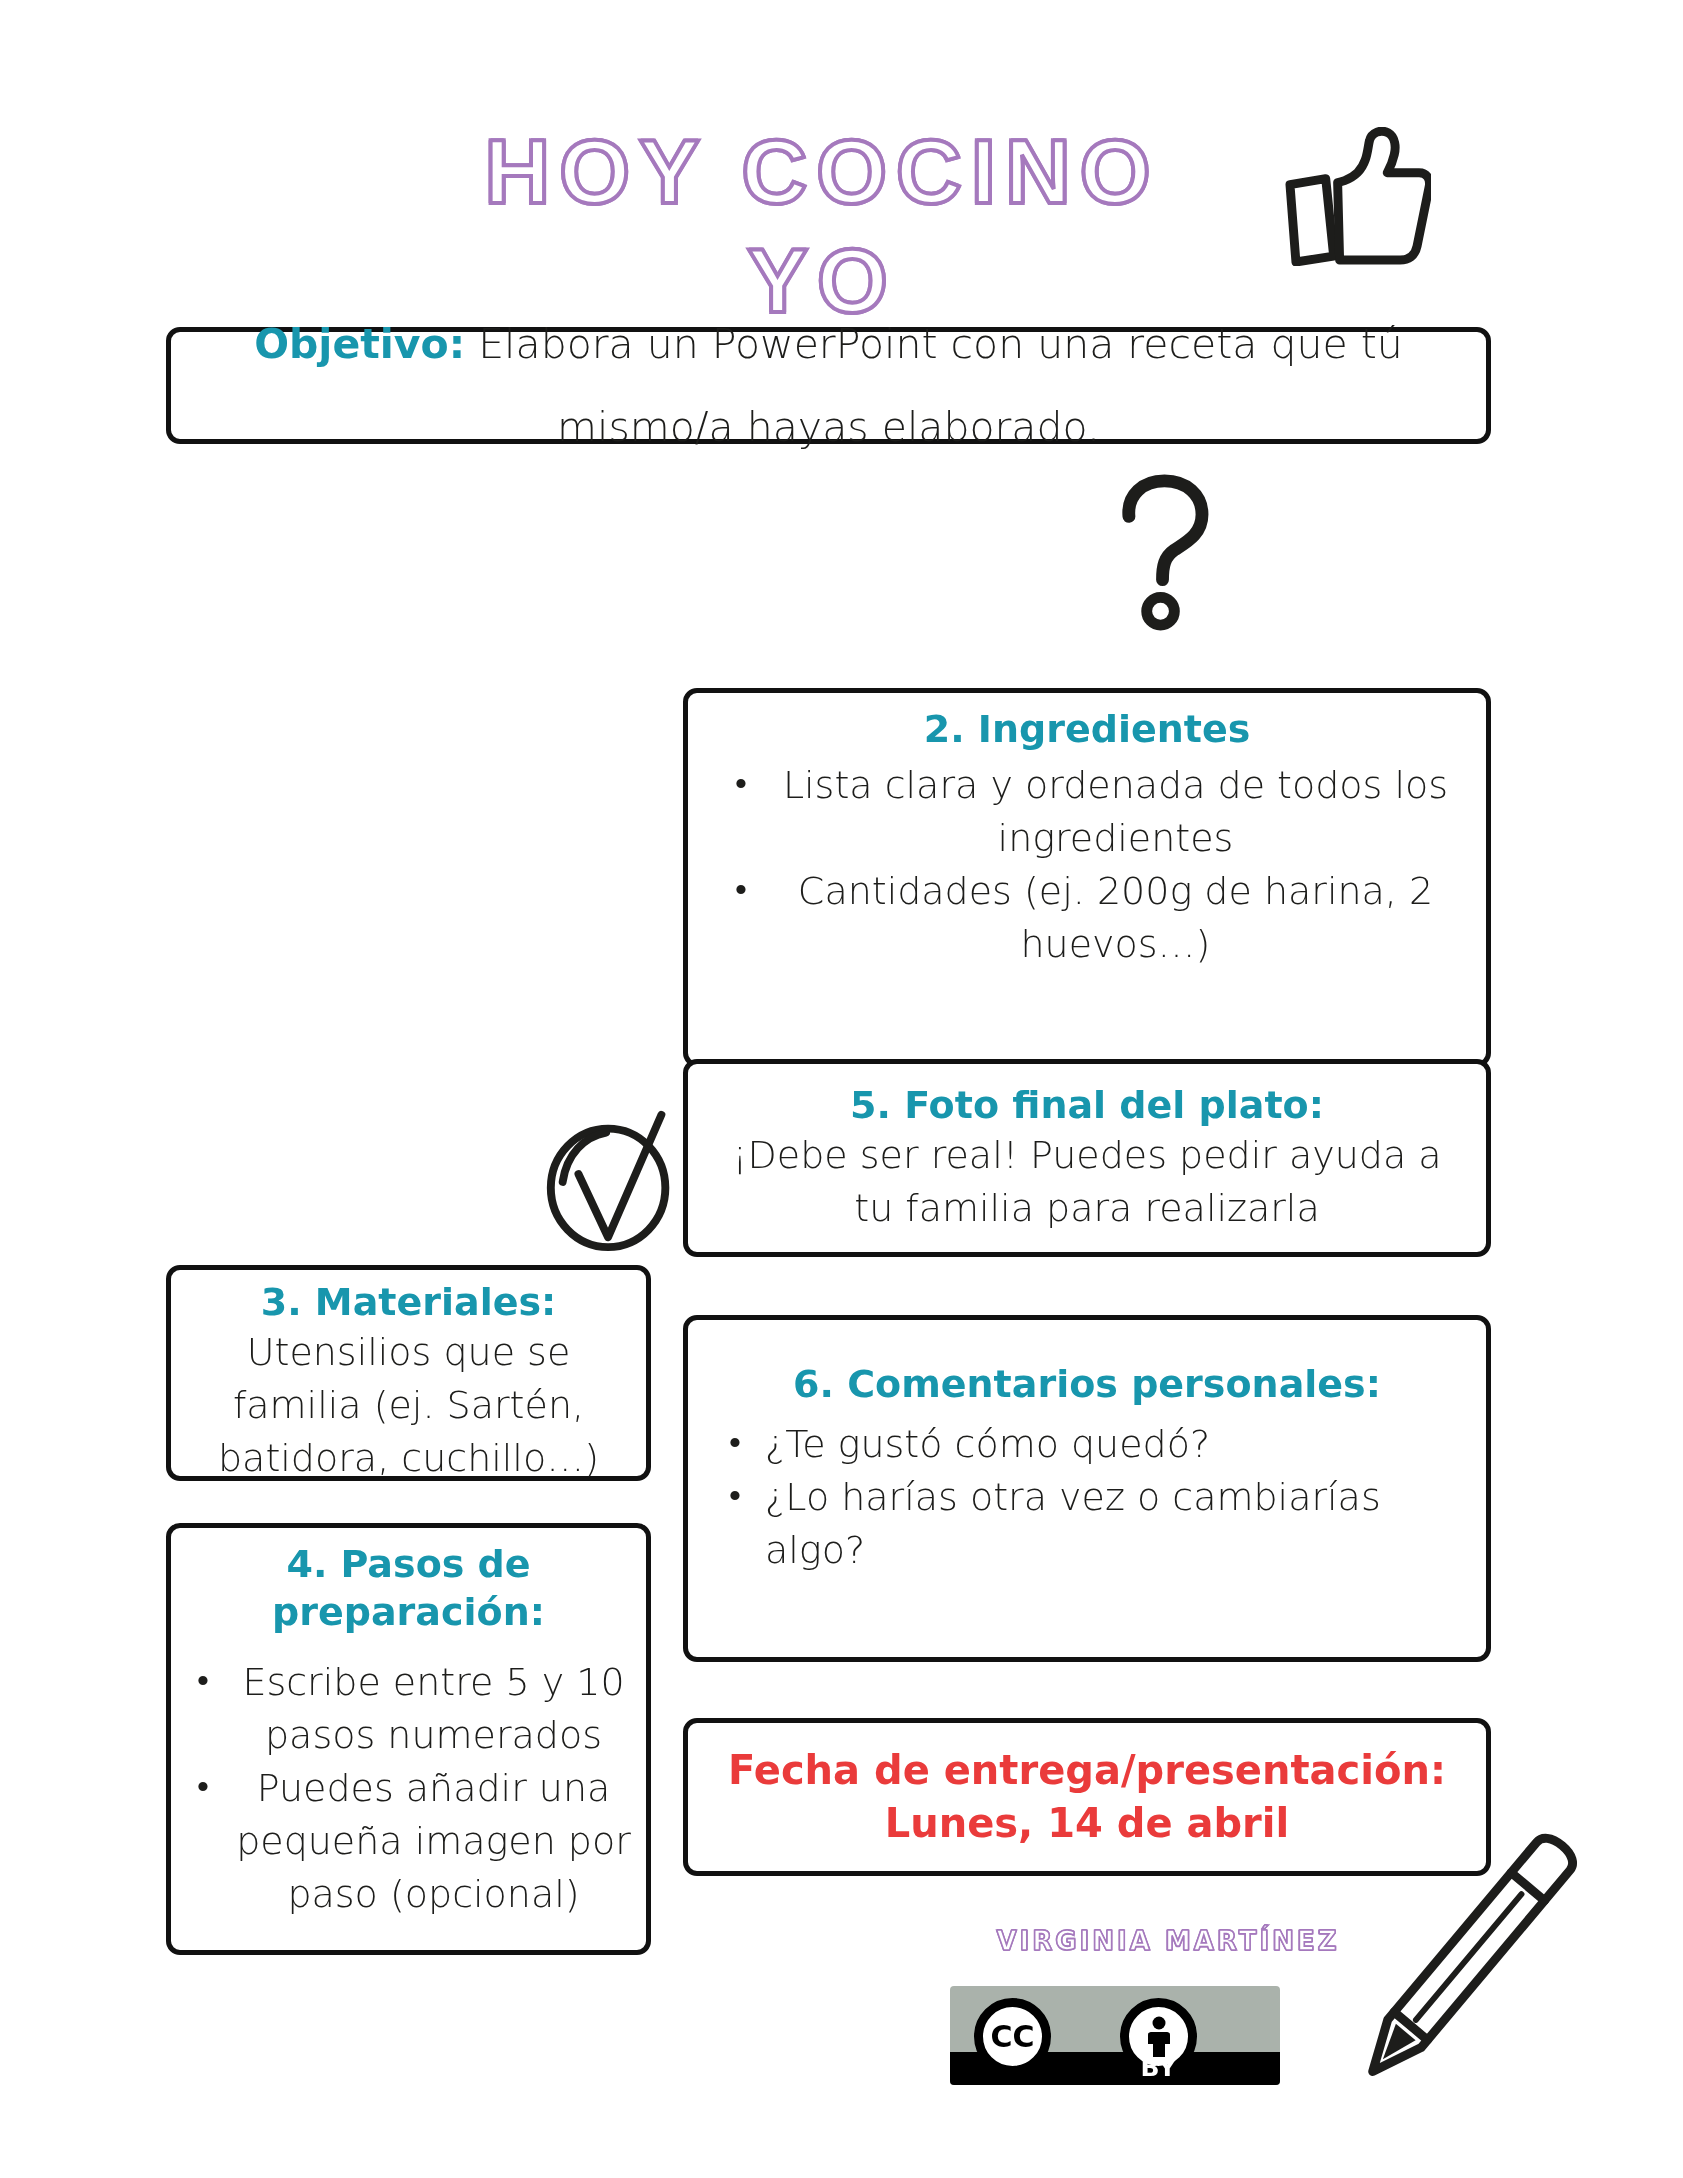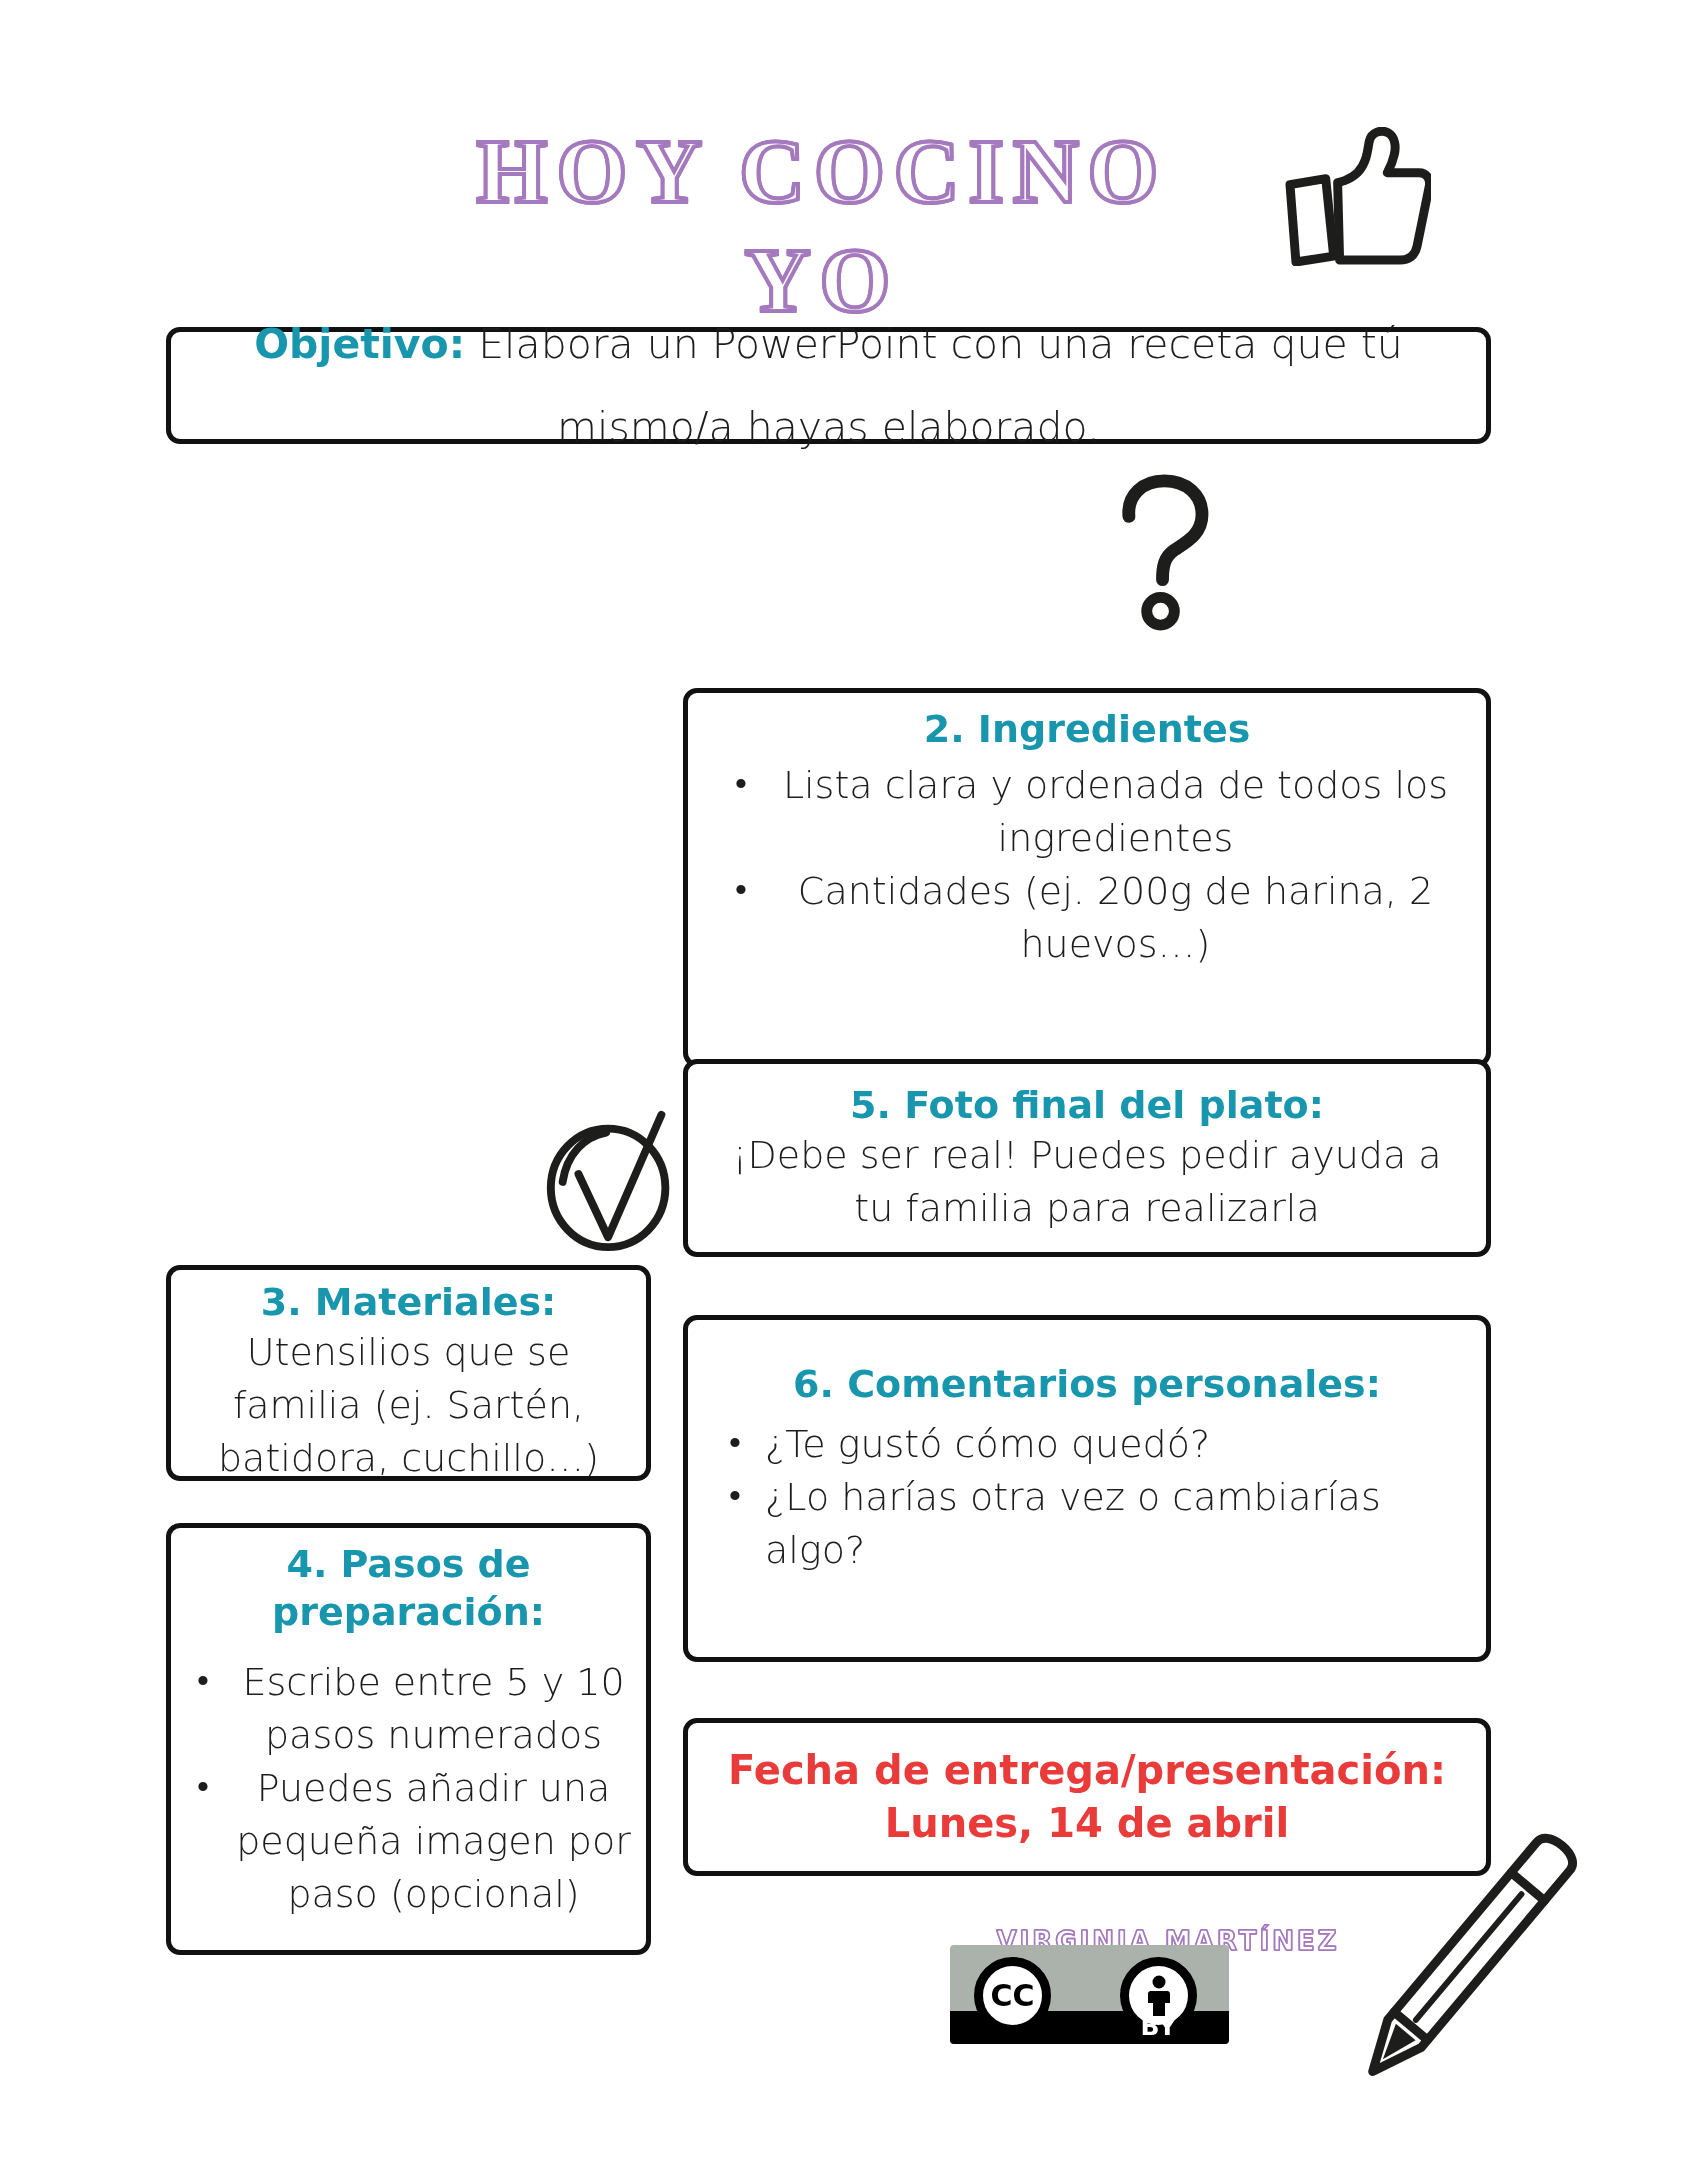--- a/index.html
+++ b/index.html
@@ -28,21 +28,21 @@
     top: 117px;
     width: 1683px;
     height: 149px;
   }
   .main-title {
     position: absolute;
     left: 426px;
     top: 0;
     width: 792px;
     text-align: center;
-    font-family: Liberation Serif, serif;
+    font-family: Liberation Sans, sans-serif;
     font-weight: 700;
     font-size: 91px;
     letter-spacing: 9px;
     line-height: 109px;
     color: #ffffff;
     -webkit-text-stroke: 4px #a579bd;
     text-shadow:
       -2px 0 0 #a579bd, 2px 0 0 #a579bd,
       0 -2px 0 #a579bd, 0 2px 0 #a579bd;
   }
@@ -263,22 +263,22 @@
     -webkit-text-stroke: 1.6px #a579bd;
     text-shadow:
       -0.8px 0 0 #a579bd, 0.8px 0 0 #a579bd,
       0 -0.8px 0 #a579bd, 0 0.8px 0 #a579bd;
   }
 
   
   .cc-badge {
     position: absolute;
     left: 950px;
-    top: 1945px;
-    width: 279px;
+    top: 1986px;
+    width: 330px;
     height: 99px;
     background: #aab2ab;
     border-radius: 4px;
     overflow: hidden;
   }
   .cc-badge .bottom-bar {
     position: absolute;
     left: 0;
     bottom: 0;
     width: 100%;

